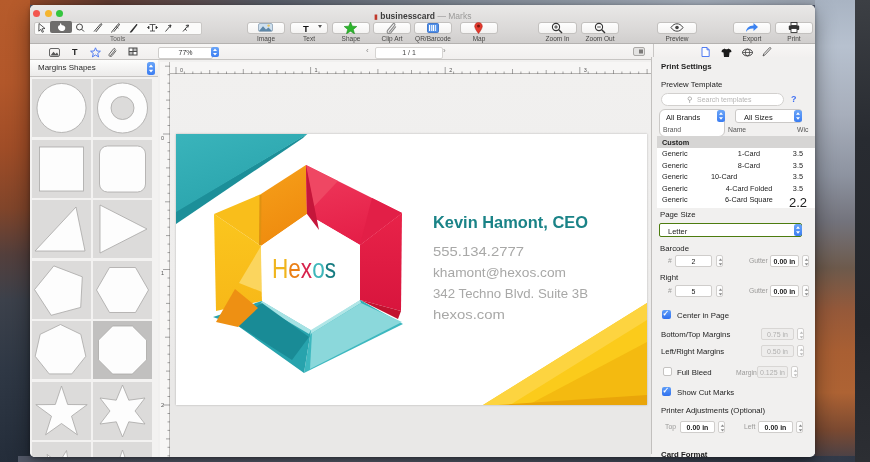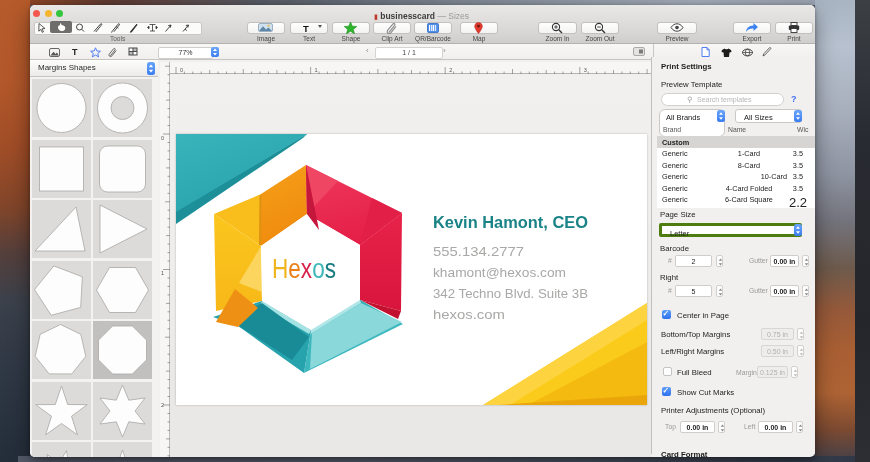--- a/index.html
+++ b/index.html
@@ -75,21 +75,21 @@
 <div id="bgright" class="abs"></div>
 <div id="bgtop" class="abs"></div>
 <div id="bgbottom" class="abs"></div>
 <div id="rightstrip" class="abs"></div>
 <div id="win" class="abs">
 
   <div id="tbar" class="abs"></div>
   <div id="tl1" class="abs tl"></div>
     <div id="tl2" class="abs tl"></div>
     <div id="tl3" class="abs tl"></div>
-  <div id="wtitle" class="abs"><span style="color:#c0392b;font-size:7px;">▮</span> <b>businesscard</b> <span class="dim">— Sizes</span></div>
+  <div id="wtitle" class="abs"><span style="color:#c0392b;font-size:7px;">▮</span> <b>businesscard</b> <span class="dim">— Marks</span></div>
   <div id="tools" class="abs"></div>
   <div id="tsel" class="abs"></div>
   <div id="toolslb" class="abs tlabel">Tools</div>
   <div id="toolicons" class="abs" style="left:4px;top:16.5px;width:166px;height:11px;">
     <svg width="166" height="11" viewBox="0 0 166 11">
       <path d="M5 1.5 L11 6.5 L8 6.8 L9.5 9.8 L8.2 10.3 L6.8 7.4 L4.8 9.2 Z" fill="none" stroke="#333" stroke-width="0.8"></path>
       <g>
           <path d="M24 6 C24 4 25 3 26 3.5 L26 2 C26 1 27.2 1 27.3 2 L27.5 3 L28.3 3.2 L29.5 3.6 L30.5 4.2 C31.3 4.8 31.5 6 31 7.2 C30.5 8.5 29 9.3 27.5 9 C25.8 8.7 24.3 7.6 24 6 Z" fill="#fff"></path>
         </g>
       <circle cx="45.5" cy="5" r="3" fill="none" stroke="#333" stroke-width="0.9"></circle>
@@ -579,30 +579,30 @@
     <div class="rp" style="left:5px;top:79px;width:159px;height:72px;background:#fff;"></div>
     <div class="rp" style="left:5px;top:79px;width:159px;height:11.5px;background:#d6d5d4;"></div>
     <div class="rp" style="left:10px;top:80.5px;font-size:7.3px;font-weight:700;color:#222;">Custom</div>
     <div class="rp" style="left:10px;top:92px;font-size:7.3px;color:#222;">Generic</div>
       <div class="rp" style="left:59px;top:92px;width:76px;text-align:center;font-size:7.3px;color:#222;">1-Card</div>
       <div class="rp" style="left:137px;top:92px;width:14px;text-align:right;font-size:7.3px;color:#222;">3.5</div>
     <div class="rp" style="left:10px;top:103.5px;font-size:7.3px;color:#222;">Generic</div>
       <div class="rp" style="left:59px;top:103.5px;width:76px;text-align:center;font-size:7.3px;color:#222;">8-Card</div>
       <div class="rp" style="left:137px;top:103.5px;width:14px;text-align:right;font-size:7.3px;color:#222;">3.5</div>
     <div class="rp" style="left:10px;top:115px;font-size:7.3px;color:#222;">Generic</div>
-      <div class="rp" style="left:59px;top:115px;width:76px;text-align:right;font-size:7.3px;color:#222;">10-Card</div>
+      <div class="rp" style="left:59px;top:115px;width:76px;text-align:left;font-size:7.3px;color:#222;">10-Card</div>
       <div class="rp" style="left:137px;top:115px;width:14px;text-align:right;font-size:7.3px;color:#222;">3.5</div>
     <div class="rp" style="left:10px;top:126.5px;font-size:7.3px;color:#222;">Generic</div>
       <div class="rp" style="left:59px;top:126.5px;width:76px;text-align:center;font-size:7.3px;color:#222;">4-Card Folded</div>
       <div class="rp" style="left:137px;top:126.5px;width:14px;text-align:right;font-size:7.3px;color:#222;">3.5</div>
     <div class="rp" style="left:10px;top:138px;font-size:7.3px;color:#222;">Generic</div>
       <div class="rp" style="left:59px;top:138px;width:76px;text-align:center;font-size:7.3px;color:#222;">6-Card Square</div>
       <div class="rp" style="left:137px;top:138px;width:14px;text-align:right;font-size:13px;color:#222;">2.2</div>
     <div class="rp rlab" style="left:8px;top:153px;">Page Size</div>
-    <div class="rp" style="left:7px;top:166px;width:143px;height:14px;background:#fff;border:3px solid #4d7c0f;border-radius:2px;box-sizing:border-box;">
+    <div class="rp" style="left:7px;top:166px;width:143px;height:14px;background:#fff;border:1px solid #4d7c0f;border-radius:2px;box-sizing:border-box;">
       <span style="position:absolute;left:8px;top:2.5px;font-size:7.5px;color:#222;">Letter</span>
     </div>
     <div class="rp bstep" style="left:142px;top:167px;width:8px;height:12px;">
         <svg width="8" height="12">
           <path d="M4 2.2 L6 4.8 L2 4.8 Z M4 9.8 L6 7.2 L2 7.2 Z" fill="#fff"></path>
         </svg>
       </div>
     <div class="rp rlab" style="left:8px;top:187px;">Barcode</div>
     <div class="rp gray" style="left:16px;top:200px;font-size:6.8px;">#</div>
     <div class="rp wfield" style="left:23px;top:198px;width:37px;height:12px;line-height:11px;">2</div>

